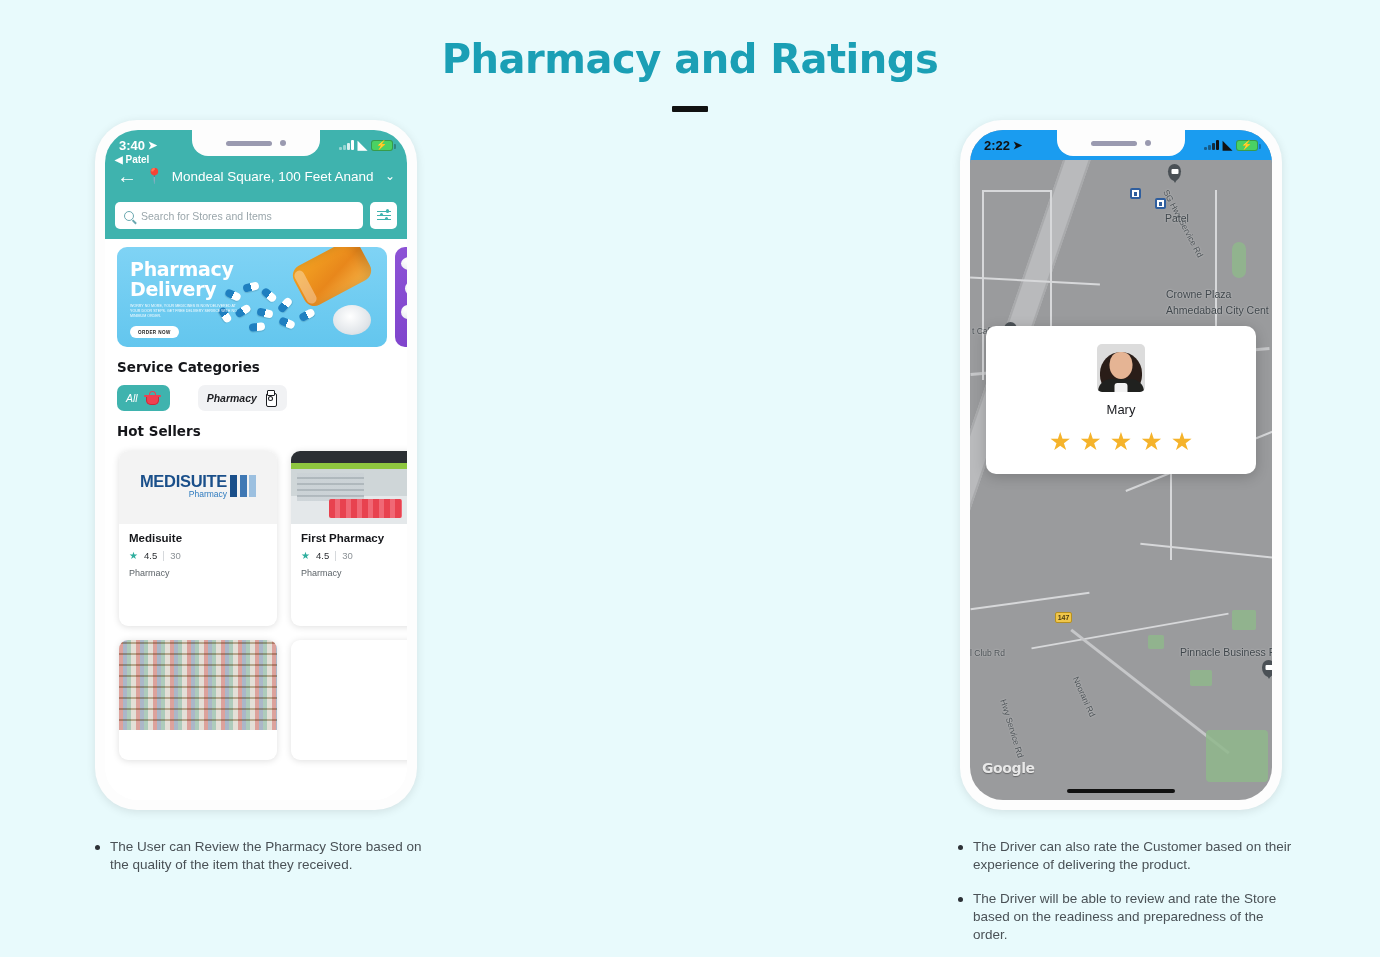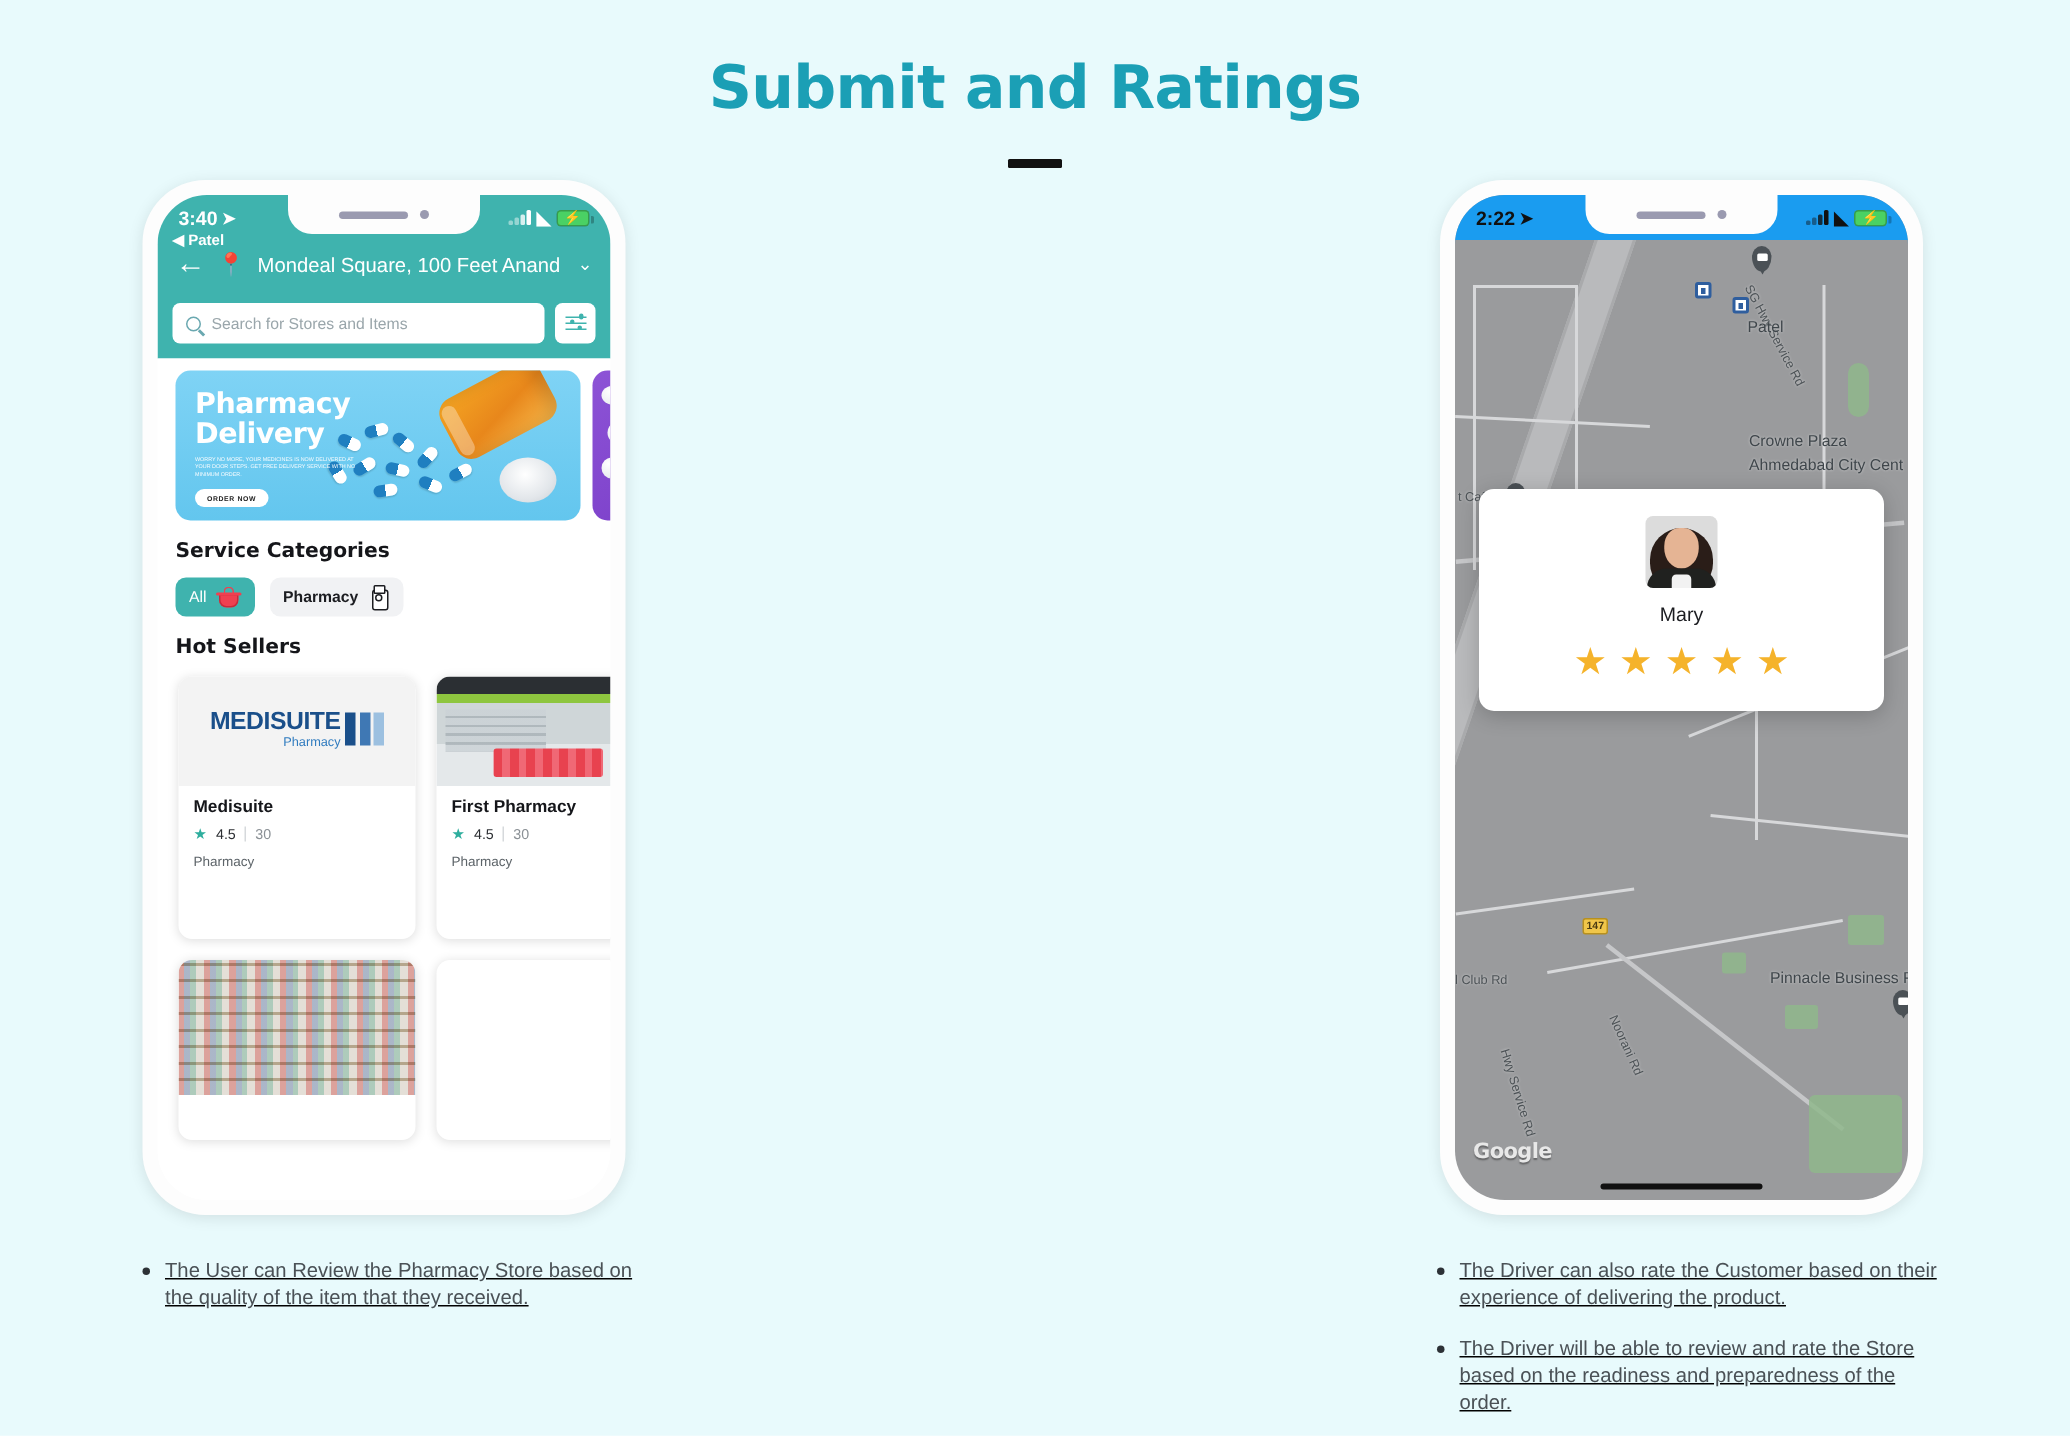--- a/index.html
+++ b/index.html
@@ -198,21 +198,21 @@
     position: relative;
   }
   .tab {
     position: absolute; border-radius: 50%;
     background: radial-gradient(circle at 34% 30%, #fff 0%, #eceef1 62%, #cfd4da 100%);
   }
 
   .sec-title { font-size: 13.5px; font-weight: bold; color: #15161a; padding: 12px 0 0 12px;
                font-family: "DejaVu Sans", sans-serif; }
 
-  .chips { display: flex; gap: 10px; padding: 10px 0 0 12px; }
+  .chips { display: flex; gap: 28px; padding: 10px 0 0 12px; font-style: italic; }
   .chip {
     display: flex; align-items: center; gap: 6px;
     padding: 5px 9px; border-radius: 7px; font-size: 10.5px;
   }
   .chip.active { background: #3fb3ae; color: #fff; }
   .chip.plain  { background: #f1f2f4; color: #1c1d21; font-weight: bold; }
   .basket {
     width: 17px; height: 13px; position: relative;
   }
   .basket:before {
@@ -412,33 +412,33 @@
     font-size: 10px; color: #b4b8bc;
   }
   .submit-btn {
     margin-top: 22px; height: 34px;
     background: #1a9cf0; color: #fff; border-radius: 5px;
     display: flex; align-items: center; justify-content: center;
     font-size: 13.5px; font-weight: bold; cursor: pointer;
   }
 
   
-  .bullets { position: absolute; width: 340px; text-decoration: underline; }
+  .bullets { position: absolute; width: 340px; }
   .bullets.left  { left: 95px;  top: 838px; }
   .bullets.right { left: 958px; top: 838px; }
   .bullet {
     display: flex; gap: 10px; margin-bottom: 16px;
     font-size: 13.5px; line-height: 18px; color: #4a5156;
   }
   .dot { width: 5px; height: 5px; background: #2c3136; border-radius: 50%; margin-top: 7px; flex: none; }
 </style>
 </head>
 <body>
 
-<div class="page-title">Submit and Ratings</div>
+<div class="page-title">Pharmacy and Ratings</div>
 <div class="title-rule"></div>
 
 <div class="phone phone-left">
   <div class="screen">
 
     <div class="statusbar teal">
       <div class="st-left">
         <span>3:40</span>
         <span class="loc-arrow">➤</span>
       </div>

